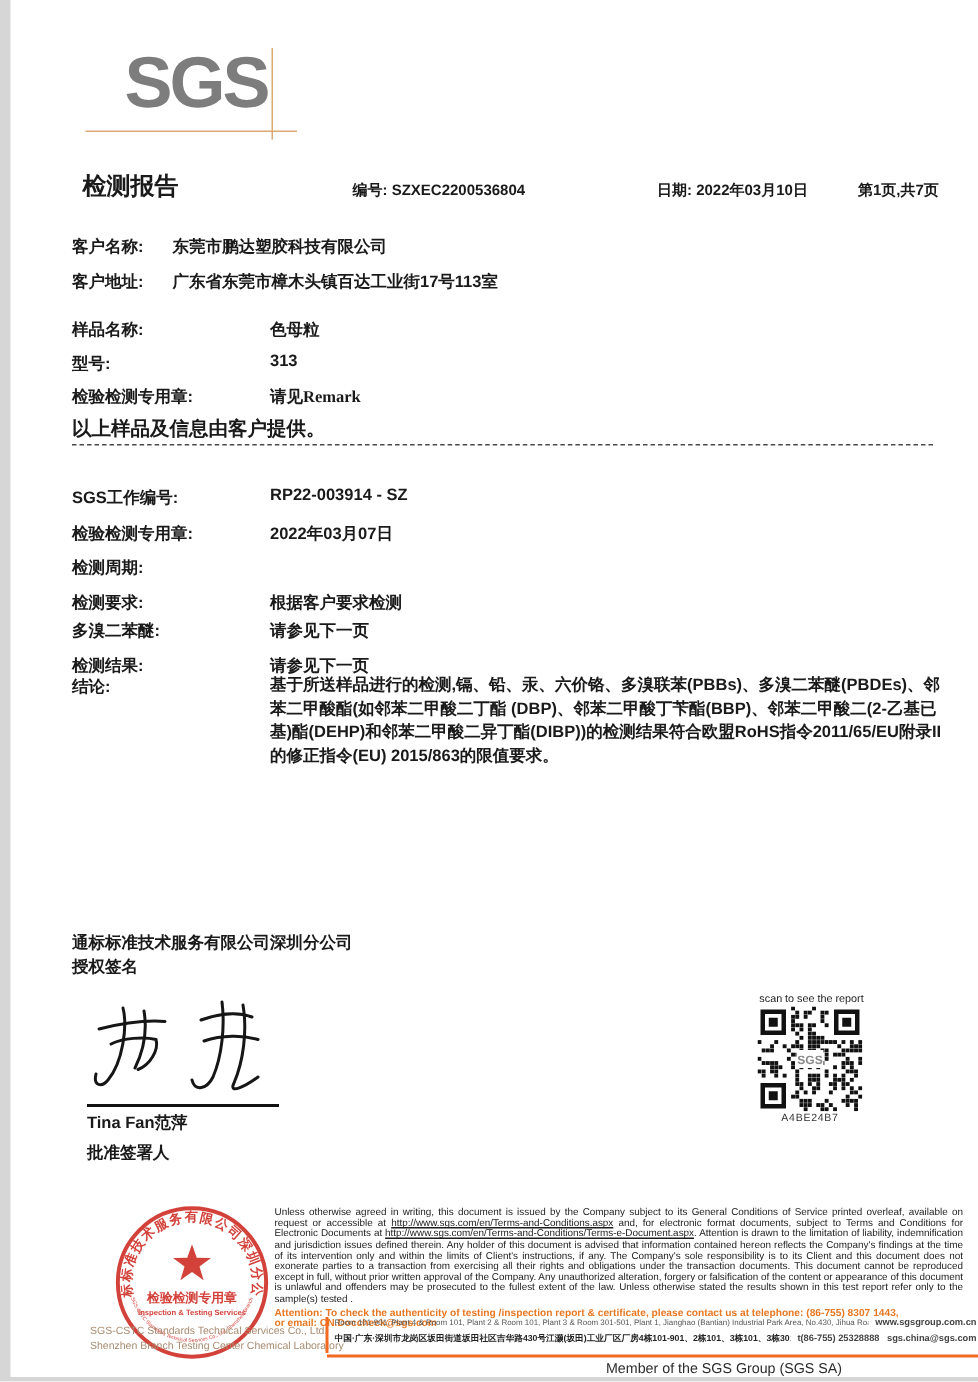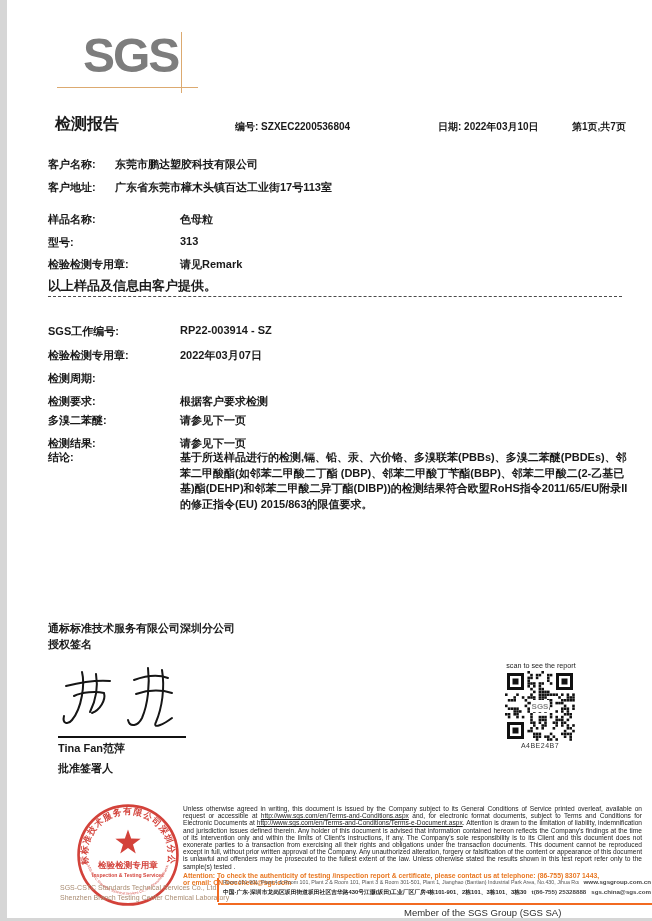--- a/index.html
+++ b/index.html
@@ -62,21 +62,21 @@
   <div class="lbl" style="top:157px;">客户名称:</div>
   <div class="val v1" style="top:157px;">东莞市鹏达塑胶科技有限公司</div>
   <div class="lbl" style="top:180px;">客户地址:</div>
   <div class="val v1" style="top:180px;">广东省东莞市樟木头镇百达工业街17号113室</div>
 
   <div class="lbl" style="top:212px;">样品名称:</div>
   <div class="val v2" style="top:212px;">色母粒</div>
   <div class="lbl" style="top:235px;">型号:</div>
   <div class="val v2" style="top:235px;">313</div>
   <div class="lbl" style="top:257px;">检验检测专用章:</div>
-  <div class="val v2" style="top:257px;">请见Remark</div>
+  <div class="val v2" style="top:257px;font-family:Liberation Serif, serif;">请见Remark</div>
   <div class="note" style="top:277px;">以上样品及信息由客户提供。</div>
 
   <div class="abs dash-line"></div>
 
   <div class="lbl" style="top:324px;">SGS工作编号:</div>
   <div class="val v2" style="top:324px;">RP22-003914 - SZ</div>
   <div class="lbl" style="top:348px;">检验检测专用章:</div>
   <div class="val v2" style="top:348px;">2022年03月07日</div>
   <div class="lbl" style="top:371px;">检测周期:</div>
   <div class="lbl" style="top:394px;">检测要求:</div>

